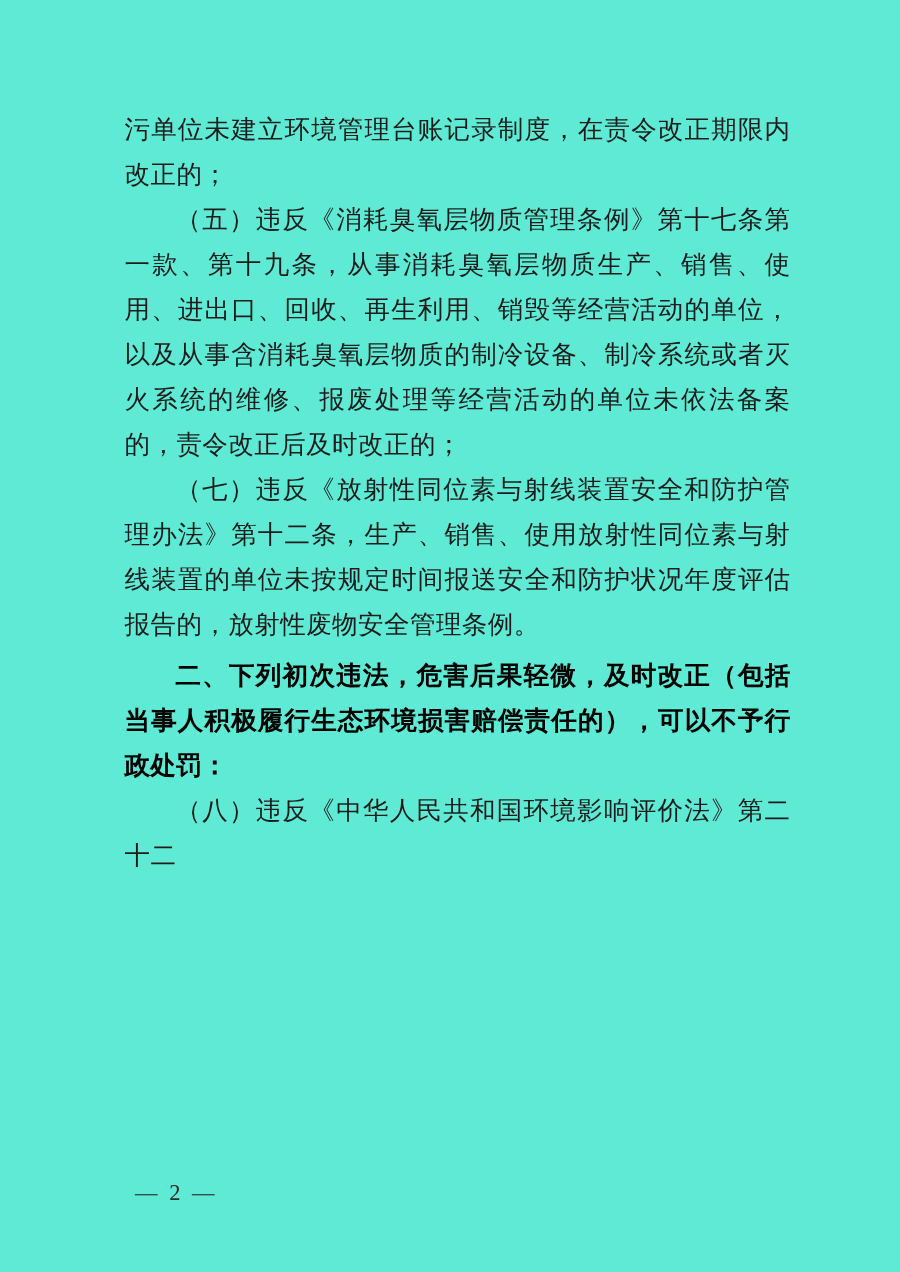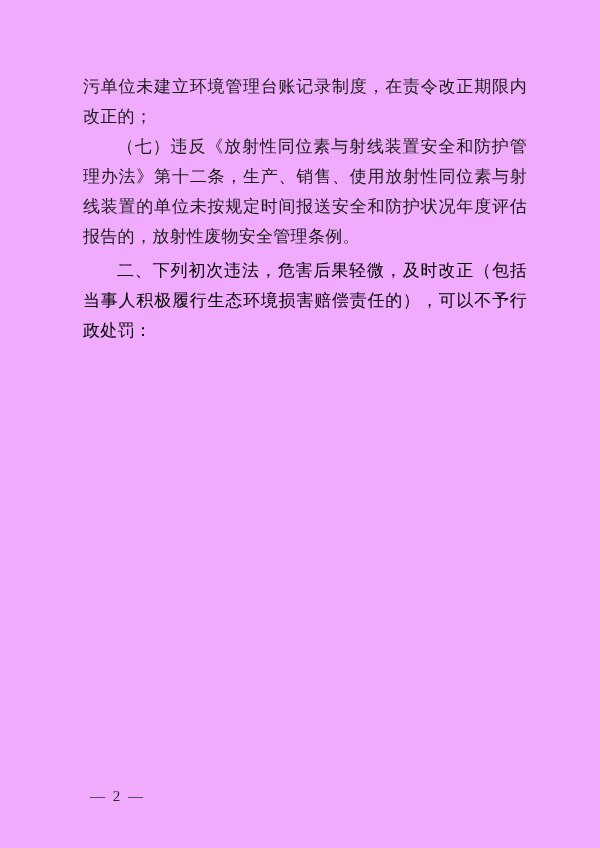--- a/index.html
+++ b/index.html
@@ -12,21 +12,21 @@
     height: 848px;
     position: relative;
     font-family: "Liberation Serif", serif;
     overflow: hidden;
   }
   .doc-page {
     position: absolute;
     left: 0; top: 0;
     width: 600px;
     height: 848px;
-    background: #f0abfc;
+    background: #5eead4;
   }
   .text-block {
     position: absolute;
     left: 83px;
     top: 72px;
     width: 444px;
   }
   .text-block p {
     margin: 0;
     padding: 0;
@@ -38,39 +38,41 @@
     text-justify: inter-character;
     text-indent: 2em;
     letter-spacing: 0.3px;
     word-break: break-all;
   }
   .text-block p.continuation {
     text-indent: 0;
   }
   .text-block p.heading {
     font-family: "Liberation Sans", sans-serif;
-    font-weight: 400;
+    font-weight: 700;
     color: #000000;
     margin-top: 4px;
     letter-spacing: 0.2px;
   }
   .page-footer {
     position: absolute;
     left: 90px;
     top: 788px;
     font-family: "Liberation Serif", serif;
     font-size: 15px;
     color: #2a2a2a;
     letter-spacing: 2px;
   }
 </style>
 </head>
 <body>
 
 <div class="doc-page">
   <div class="text-block">
     <p class="continuation">污单位未建立环境管理台账记录制度，在责令改正期限内改正的；</p>
+    <p>（五）违反《消耗臭氧层物质管理条例》第十七条第一款、第十九条，从事消耗臭氧层物质生产、销售、使用、进出口、回收、再生利用、销毁等经营活动的单位，以及从事含消耗臭氧层物质的制冷设备、制冷系统或者灭火系统的维修、报废处理等经营活动的单位未依法备案的，责令改正后及时改正的；</p>
     <p>（七）违反《放射性同位素与射线装置安全和防护管理办法》第十二条，生产、销售、使用放射性同位素与射线装置的单位未按规定时间报送安全和防护状况年度评估报告的，放射性废物安全管理条例。</p>
     <p class="heading">二、下列初次违法，危害后果轻微，及时改正（包括当事人积极履行生态环境损害赔偿责任的），可以不予行政处罚：</p>
+    <p>（八）违反《中华人民共和国环境影响评价法》第二十二</p>
   </div>
 
   <div class="page-footer">— 2 —</div>
 </div>
 
 </body></html>

